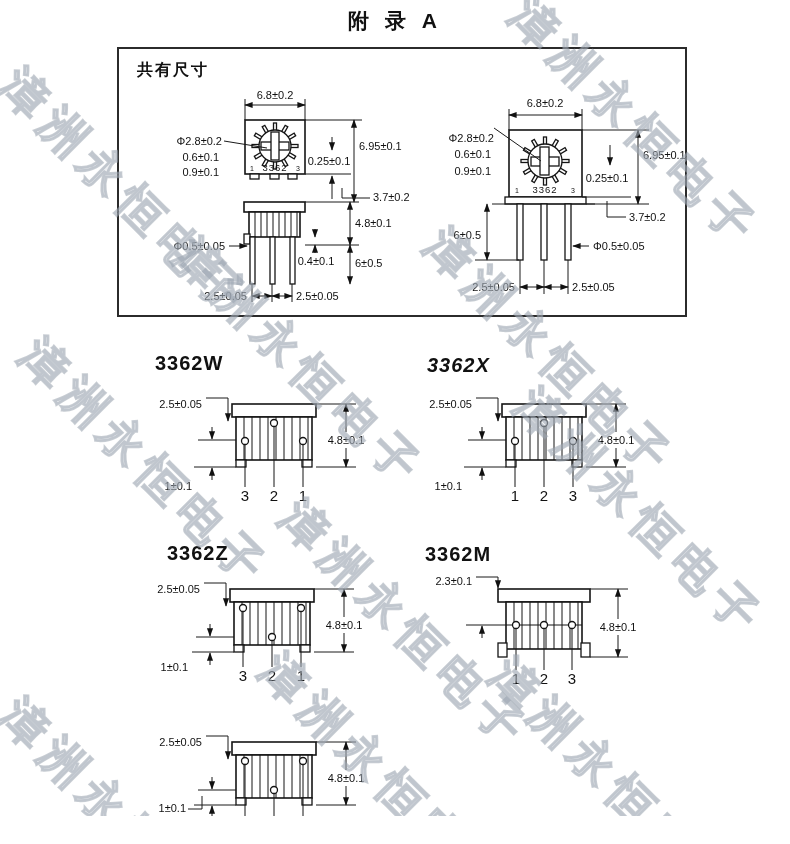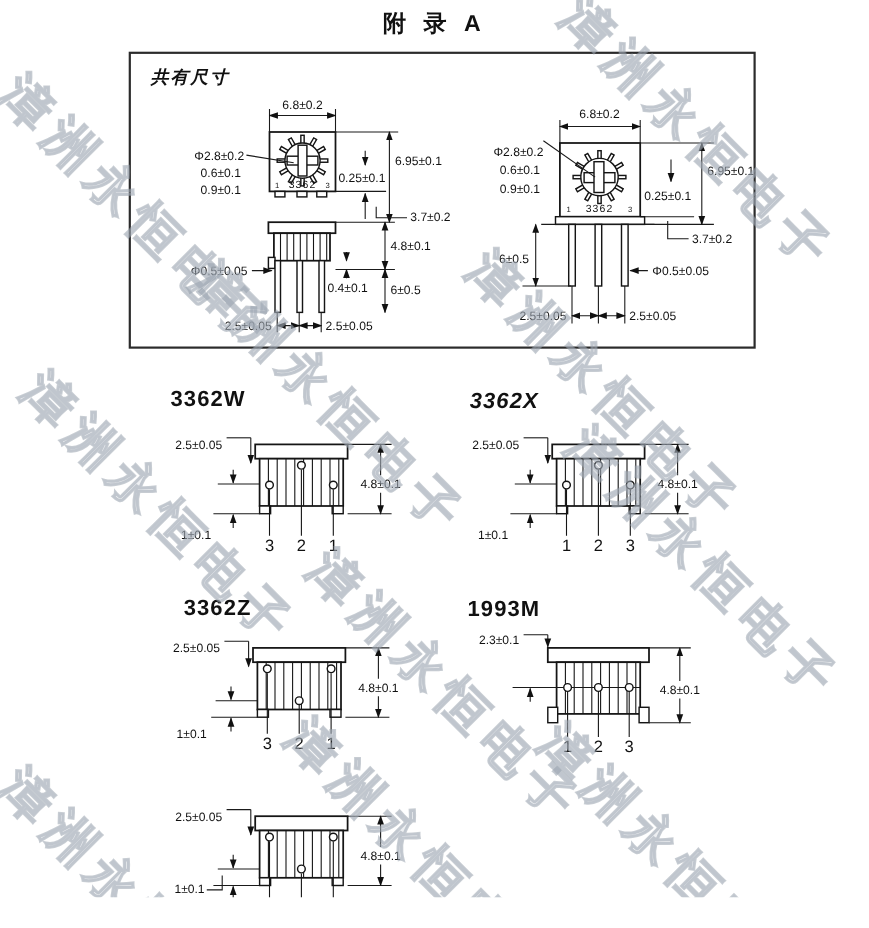--- a/index.html
+++ b/index.html
@@ -2,21 +2,21 @@
 <html><head>
 <meta charset="utf-8">
 <style>
   html,body{margin:0;padding:0;background:#fff;}
   .page{position:relative;width:790px;height:816px;background:#fff;overflow:hidden;
         font-family:"Liberation Sans",sans-serif;color:#111;}
   .title{position:absolute;top:7px;left:0;width:100%;text-align:center;
          font-size:21px;font-weight:bold;letter-spacing:5px;}
   .common-box{position:absolute;left:117px;top:47px;width:566px;height:266px;
               border:2px solid #2b2b2b;background:transparent;}
-  .box-label{position:absolute;left:18px;top:11px;font-size:16px;font-weight:bold;letter-spacing:2px;font-style:italic;}
+  .box-label{position:absolute;left:18px;top:11px;font-size:16px;font-weight:bold;letter-spacing:2px;}
   .common-svg{position:absolute;left:0;top:0;}
   .variant{position:absolute;}
   .v-head{font-size:20px;font-weight:bold;letter-spacing:1px;height:22px;}
   
   svg{overflow:hidden;}
   .ol{fill:#fff;stroke:#151515;stroke-width:1.6;}
   .ol2{fill:#fff;stroke:#151515;stroke-width:1.3;}
   .th{stroke:#151515;stroke-width:1;fill:none;}
   .dm{stroke:#1a1a1a;stroke-width:1;fill:none;}
   text{fill:#111;font-family:"Liberation Sans",sans-serif;}
@@ -277,21 +277,21 @@
       <line class="dm" x1="72" y1="90" x2="72" y2="78" marker-end="url(#ar)"></line>
       <text class="dt" x="50" y="96" text-anchor="end">1±0.1</text>
       <path class="dm" d="M176 14 H216 M176 77 H216"></path>
       <line class="dm" x1="206" y1="42" x2="206" y2="14" marker-end="url(#ar)"></line>
       <line class="dm" x1="206" y1="58" x2="206" y2="77" marker-end="url(#ar)"></line>
       <text class="dt" x="206" y="54" text-anchor="middle">4.8±0.1</text>
     </svg>
   </div>
 
   <div class="variant" style="left:410px;top:543px;">
-    <div class="v-head" style="margin-left:15px;">1993M</div>
+    <div class="v-head" style="margin-left:15px;">3362M</div>
     <svg width="250" height="125" viewBox="0 0 250 125" style="margin-top:10px;">
       <rect class="ol" x="88" y="14" width="92" height="13"></rect>
       <rect class="ol" x="96" y="27" width="76" height="47"></rect>
       <rect class="ol2" x="88" y="68" width="9" height="14"></rect>
       <rect class="ol2" x="171" y="68" width="9" height="14"></rect>
       <path class="th" d="M104 27V74M112 27V74M120 27V74M128 27V74M136 27V74M144 27V74M152 27V74M160 27V74M168 27V74"></path>
       <path class="th" d="M96 50 H172"></path>
       <path class="th" d="M106 54V95 M134 54V95 M162 54V95"></path>
       <circle class="ol2" cx="106" cy="50" r="3.5"></circle>
       <circle class="ol2" cx="134" cy="50" r="3.5"></circle>

